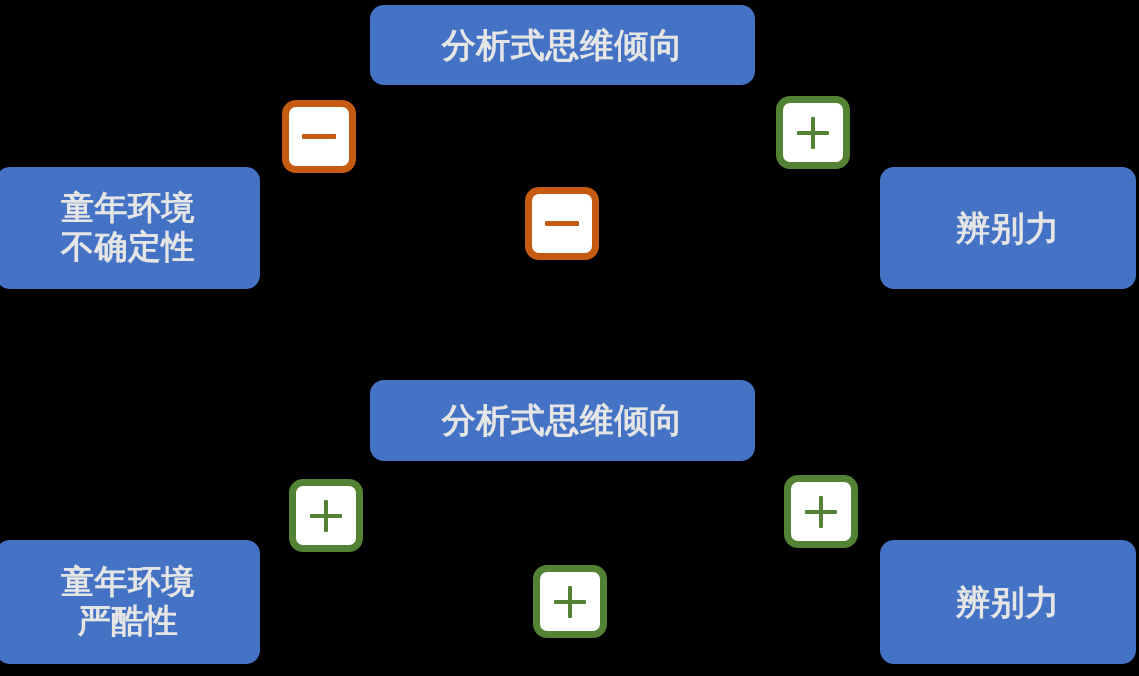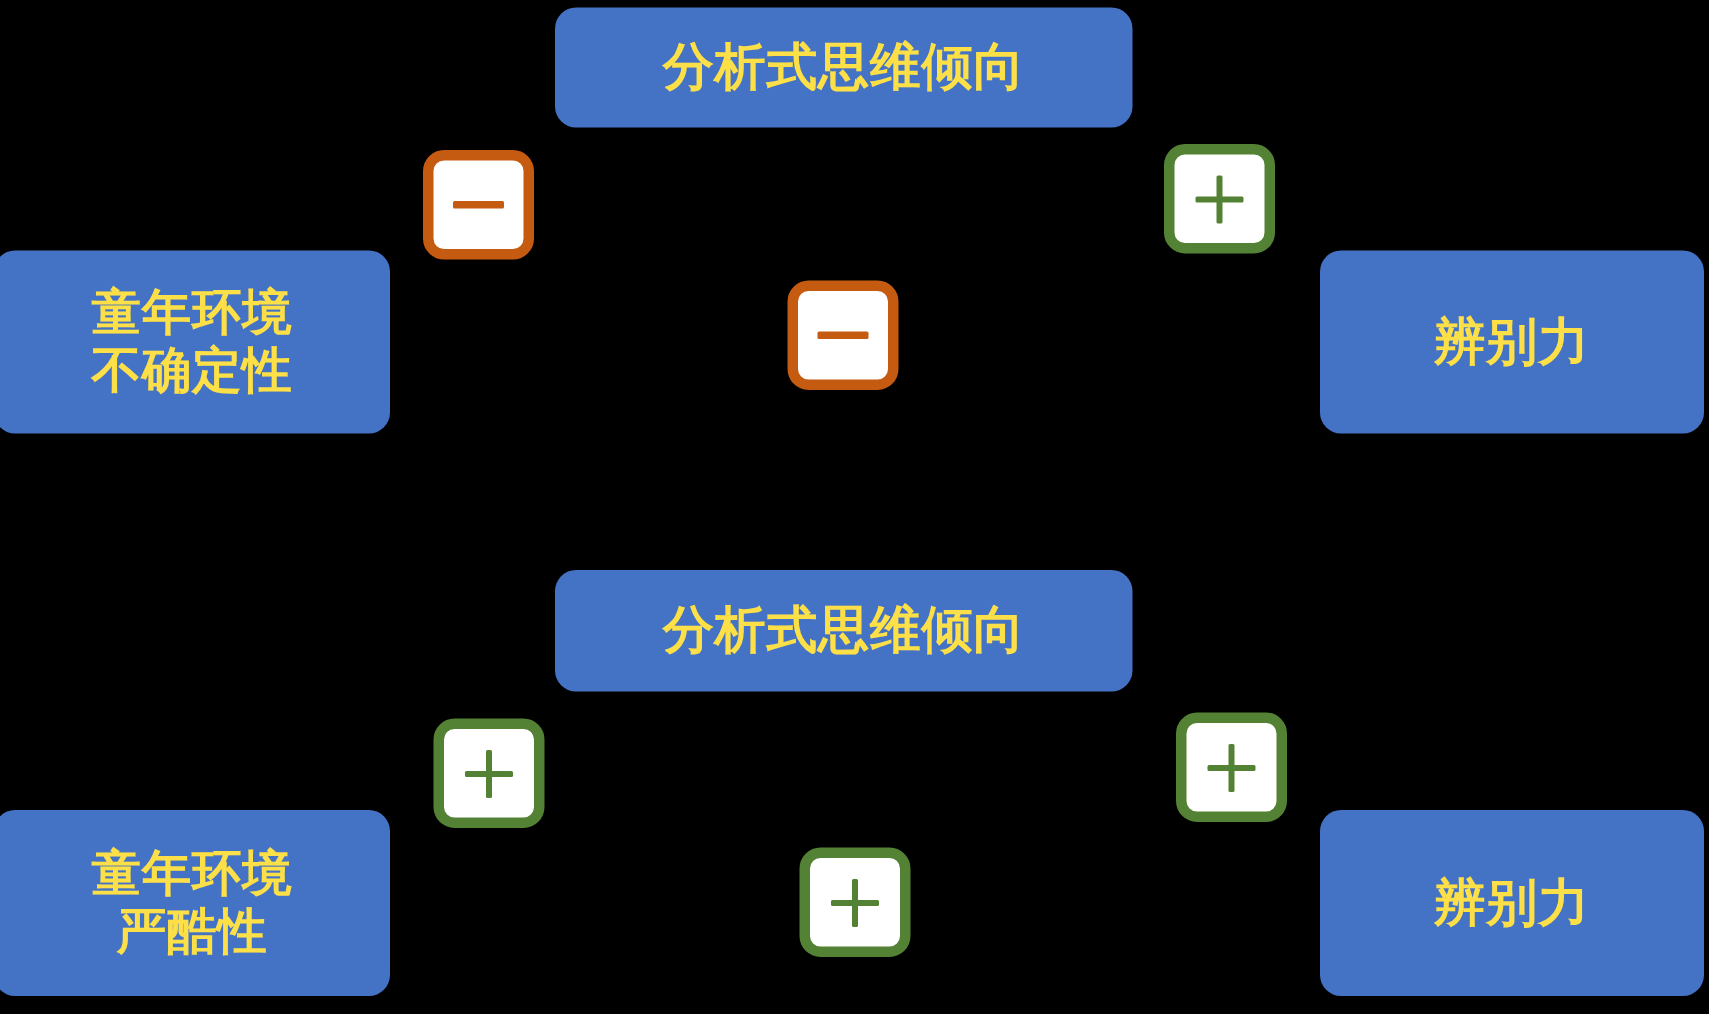--- a/index.html
+++ b/index.html
@@ -12,21 +12,21 @@
     width: 1139px;
     height: 676px;
     background: #000000;
     overflow: hidden;
     font-family: "DejaVu Sans", "Liberation Sans", sans-serif;
   }
   .node {
     position: absolute;
     background: #4472C4;
     border-radius: 14px;
-    color: #fde047;
+    color: #e5e5e5;
     display: flex;
     align-items: center;
     justify-content: center;
     text-align: center;
     line-height: 1.18;
     font-weight: 600;
     letter-spacing: 0.5px;
     box-sizing: border-box;
   }
   .node-text {

